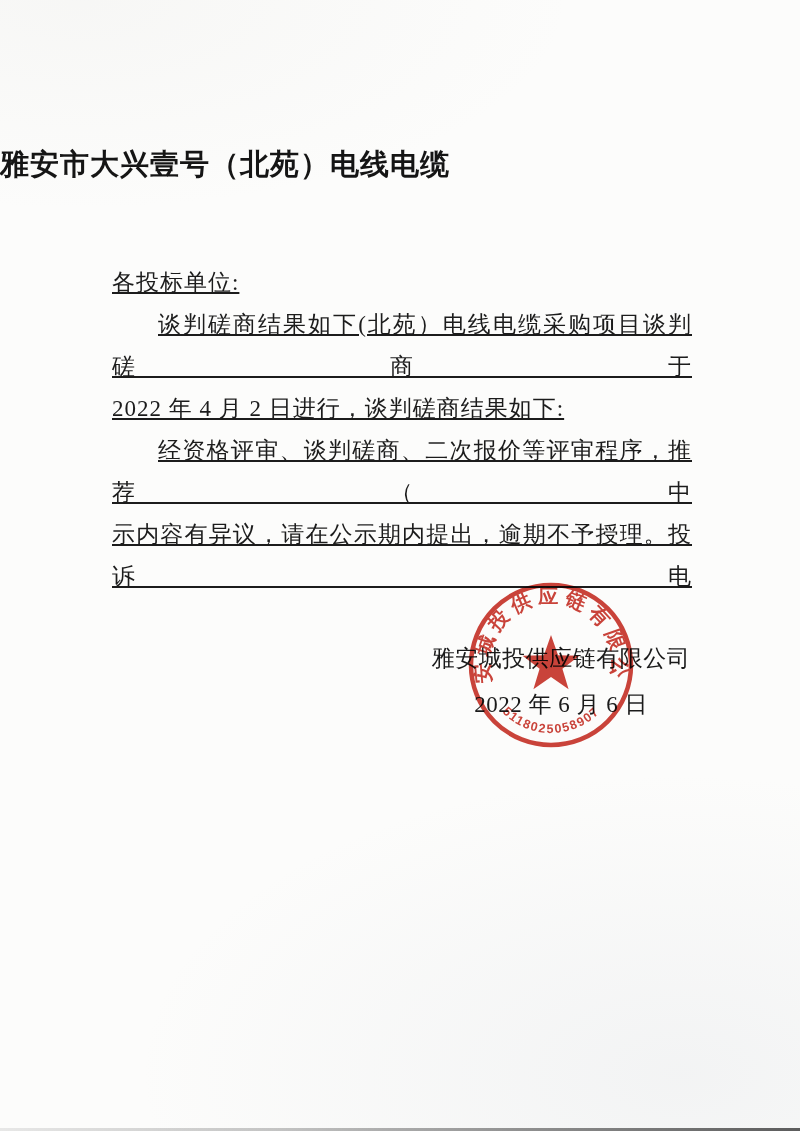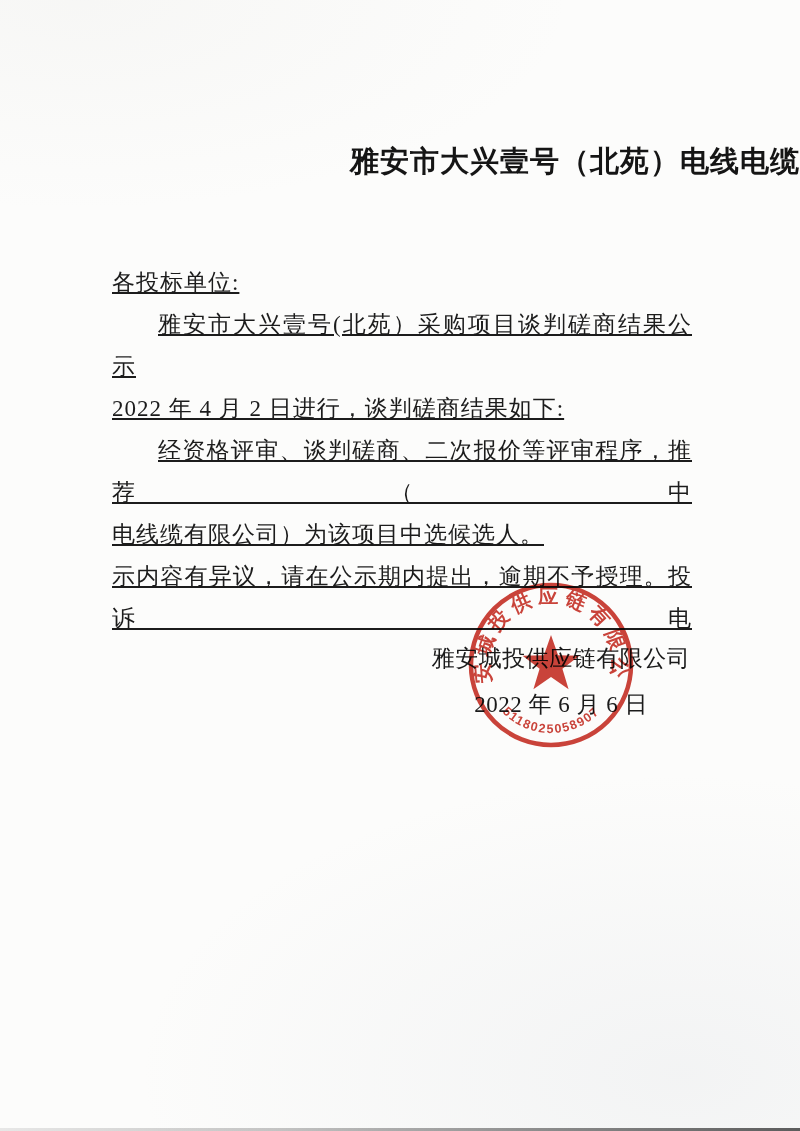--- a/index.html
+++ b/index.html
@@ -25,22 +25,22 @@
     background:
       radial-gradient(ellipse 900px 500px at 85% 95%, rgba(200,205,212,0.18), rgba(0,0,0,0) 60%),
       radial-gradient(ellipse 700px 300px at 10% 0%, rgba(210,210,205,0.12), rgba(0,0,0,0) 70%);
     pointer-events: none;
   }
   .title-block {
     position: absolute;
     top: 140px;
     left: 0;
     right: 0;
-    text-align: right;
-    font-family: Liberation Mono, monospace;
+    text-align: left;
+    font-family: Liberation Sans, sans-serif;
     font-weight: 700;
     font-size: 29px;
     line-height: 48px;
     color: #151515;
     letter-spacing: 1px;
   }
   .body-block {
     position: absolute;
     top: 262px;
     left: 112px;
@@ -112,24 +112,23 @@
 <body>
 
 <div class="page">
 
   <div class="title-block">
     <div>雅安市大兴壹号（北苑）电线电缆</div>
   </div>
 
   <div class="body-block">
     <div class="body-line">各投标单位:</div>
-    <div class="body-line indent fill">雅安市大兴壹号(北苑）采购项目谈判磋商结果公示</div>
+    <div class="body-line indent fill">谈判磋商结果如下(北苑）电线电缆采购项目谈判磋商于</div>
     <div class="body-line">2022 年 4 月 2 日进行，谈判磋商结果如下:</div>
     <div class="body-line indent fill">经资格评审、谈判磋商、二次报价等评审程序，推荐（中</div>
-    <div class="body-line">电线缆有限公司）为该项目中选候选人。</div>
     <div class="body-line fill">示内容有异议，请在公示期内提出，逾期不予授理。投诉电</div>
   </div>
 
   <div class="signature-block">
     <div>雅安城投供应链有限公司</div>
     <div>2022 年 6 月 6 日</div>
   </div>
 
   <div class="seal">
     <svg width="210" height="210" viewBox="0 0 210 210">

